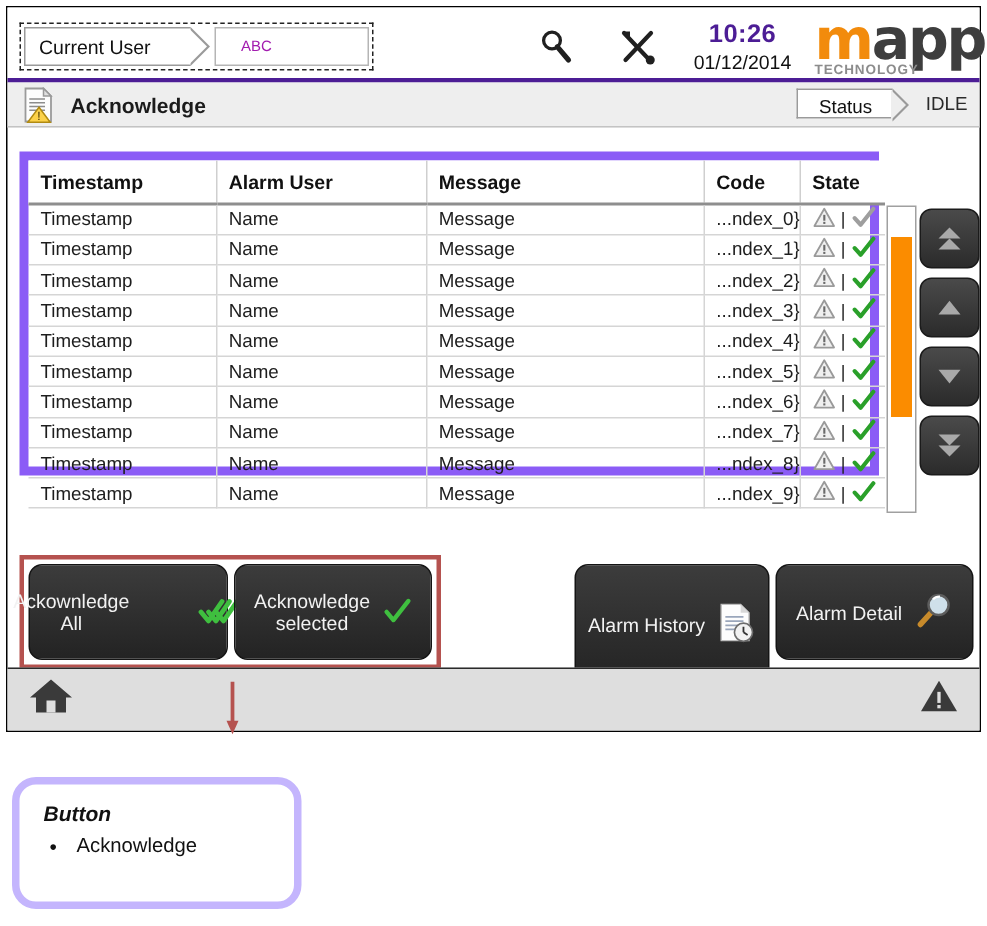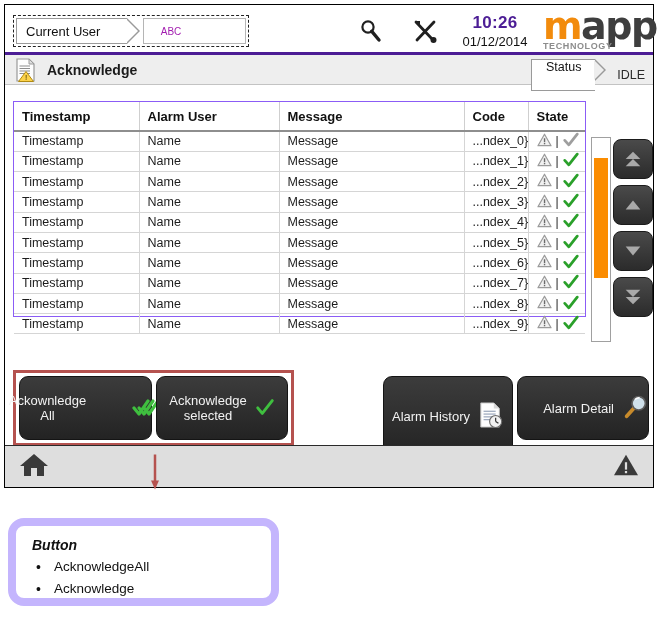--- a/index.html
+++ b/index.html
@@ -117,23 +117,23 @@
   .title-text {
     margin-left: 10px;
     font-size: 14px; font-weight: bold; color: #1b1b1b;
   }
   .status-group {
     position: absolute; right: 8px; top: 4px;
     display: flex; align-items: center;
   }
   .status-tag {
     position: relative;
-    height: 32px; width: 64px;
+    height: 20px; width: 64px;
     background: #fff; border: 1px solid #9a9a9a; border-right: none;
-    display: flex; align-items: flex-start; justify-content: center;
+    display: flex; align-items: flex-end; justify-content: center;
     font-size: 12.5px; color: #111;
   }
   .status-tag:after {
     content: ""; position: absolute; right: -11px; top: -1px;
     width: 0; height: 0;
     border-top: 11px solid transparent;
     border-bottom: 11px solid transparent;
     border-left: 11px solid #9a9a9a;
   }
   .status-tag:before {
@@ -142,21 +142,21 @@
     border-top: 10px solid transparent;
     border-bottom: 10px solid transparent;
     border-left: 10px solid #eeeeee;
   }
   .status-val { margin-left: 22px; font-size: 12.5px; color: #2a2a2a; }
 
   
   .table-wrap {
     position: absolute; left: 8px; top: 96px;
     width: 573px; height: 216px;
-    border: 1px solid #8b5cf6;
+    border: 6px solid #8b5cf6;
     background: #fff;
   }
   table.alarms { width: 100%; border-collapse: collapse; table-layout: fixed; }
   table.alarms th {
     height: 29px;
     font-size: 13px; font-weight: bold; color: #111;
     text-align: left; padding-left: 8px;
     border-right: 1px solid #cfcfcf;
     border-bottom: 2px solid #8e8e8e;
     background: #fff;
@@ -217,42 +217,42 @@
     display: flex; align-items: center; justify-content: center;
     gap: 8px;
     font-size: 13px;
     cursor: pointer;
     text-align: center;
     line-height: 15px;
   }
   #btn-ack-all      { left: 14px;  top: 371px; width: 133px; height: 64px; gap: 46px; }
   #btn-ack-selected { left: 151px; top: 371px; width: 132px; height: 64px; }
   #btn-alarm-history{ left: 378px; top: 371px; width: 130px; height: 81px; }
-  #btn-alarm-detail { left: 512px; top: 371px; width: 132px; height: 64px; justify-content: flex-end; }
+  #btn-alarm-detail { left: 512px; top: 371px; width: 132px; height: 64px; }
 
   
   .bottombar {
     position: absolute; left: 0; bottom: 0;
     width: 100%; height: 42px;
     background: #dedede;
     border-top: 1px solid #2a2a2a;
     display: flex; align-items: center;
     justify-content: space-between;
     padding: 0 14px;
   }
 
   
   .arrow {
     position: absolute; left: 150px; top: 437px;
     width: 10px; height: 70px;
   }
   .callout {
     position: absolute; left: 8px; top: 518px;
-    width: 271px; height: 88px;
-    border: 8px solid #c4b5fd;
+    width: 193px; height: 88px;
+    border: 5px solid #c4b5fd;
     border-radius: 16px;
     background: #fff;
     padding: 11px 0 0 16px;
   }
   .callout h4 {
     font-size: 14px; font-style: italic; font-weight: bold;
     color: #111; margin-bottom: 3px;
   }
   .callout ul { list-style: none; }
   .callout li {
@@ -657,16 +657,15 @@
 </div>
 
 <svg class="arrow" viewBox="0 0 20 70" width="20" height="70">
   <line x1="10" y1="0" x2="10" y2="56" stroke="#b5524f" stroke-width="5"></line>
   <path d="M10 70 L2 52 H18 Z" fill="#b5524f"></path>
 </svg>
 
 <div class="callout">
   <h4>Button</h4>
   <ul id="callout-list">
-      <li>AcknowledgeAll</li>
       <li>Acknowledge</li>
     </ul>
 </div>
 
 </body></html>

